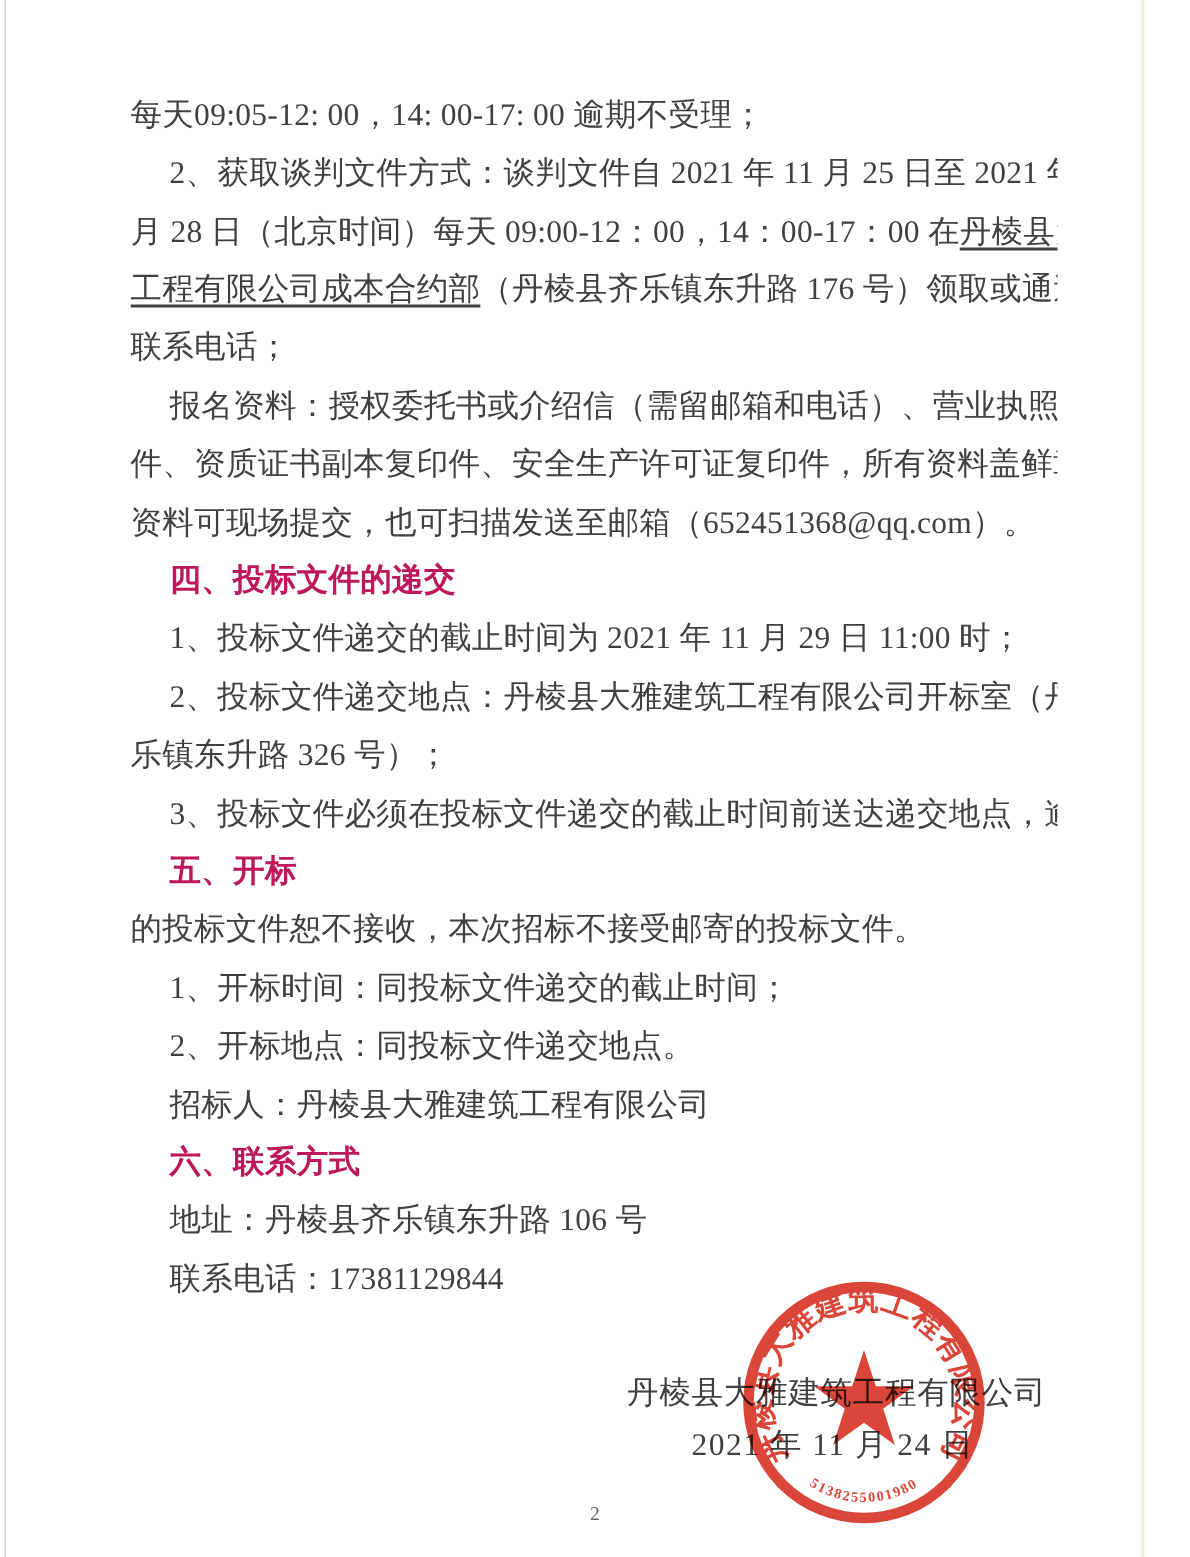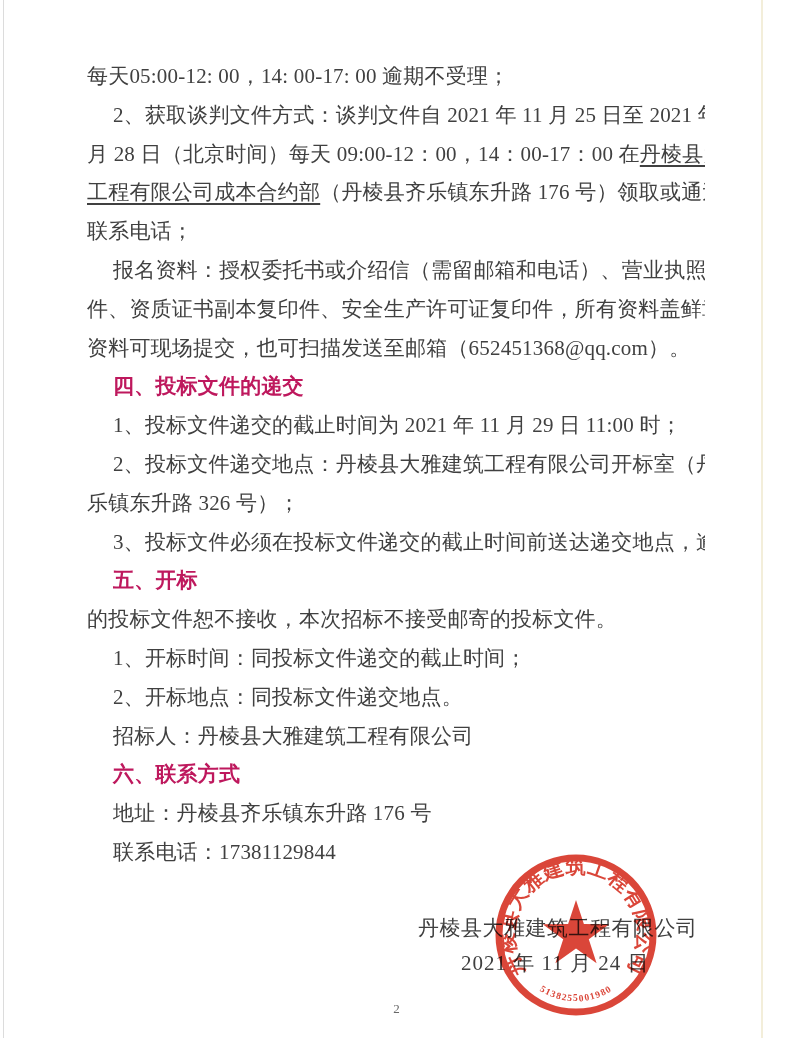--- a/index.html
+++ b/index.html
@@ -46,40 +46,40 @@
 </style>
 </head>
 <body>
 
 <div class="page">
 
   <div class="edge-left"></div>
   <div class="edge-right"></div>
 
   <div id="doc">
-      <div class="line"><span>每天05:00-12: 00，14: 00-17: 00 逾期不受理；</span></div>
+      <div class="line"><span>每天09:05-12: 00，14: 00-17: 00 逾期不受理；</span></div>
       <div class="line indent"><span>2、获取谈判文件方式：谈判文件自 2021 年 11 月 25 日至 2021 年 11</span></div>
       <div class="line"><span>月 28 日（北京时间）每天 09:00-12：00，14：00-17：00 在</span><span class="u">丹棱县大雅建筑</span></div>
       <div class="line"><span class="u">工程有限公司成本合约部</span><span>（丹棱县齐乐镇东升路 176 号）领取或通过网络邮</span></div>
       <div class="line"><span>联系电话；</span></div>
       <div class="line indent"><span>报名资料：授权委托书或介绍信（需留邮箱和电话）、营业执照副本复印</span></div>
       <div class="line"><span>件、资质证书副本复印件、安全生产许可证复印件，所有资料盖鲜章。报名</span></div>
       <div class="line"><span>资料可现场提交，也可扫描发送至邮箱（652451368@qq.com）。</span></div>
       <div class="line heading indent"><span>四、投标文件的递交</span></div>
       <div class="line indent"><span>1、投标文件递交的截止时间为 2021 年 11 月 29 日 11:00 时；</span></div>
       <div class="line indent"><span>2、投标文件递交地点：丹棱县大雅建筑工程有限公司开标室（丹棱县齐</span></div>
       <div class="line"><span>乐镇东升路 326 号）；</span></div>
       <div class="line indent"><span>3、投标文件必须在投标文件递交的截止时间前送达递交地点，逾期送达</span></div>
       <div class="line heading indent"><span>五、开标</span></div>
       <div class="line"><span>的投标文件恕不接收，本次招标不接受邮寄的投标文件。</span></div>
       <div class="line indent"><span>1、开标时间：同投标文件递交的截止时间；</span></div>
       <div class="line indent"><span>2、开标地点：同投标文件递交地点。</span></div>
       <div class="line indent"><span>招标人：丹棱县大雅建筑工程有限公司</span></div>
       <div class="line heading indent"><span>六、联系方式</span></div>
-      <div class="line indent"><span>地址：丹棱县齐乐镇东升路 176 号</span></div>
+      <div class="line indent"><span>地址：丹棱县齐乐镇东升路 106 号</span></div>
       <div class="line indent"><span>联系电话：17381129844</span></div>
     </div>
 
   <div class="sig-company">丹棱县大雅建筑工程有限公司</div>
   <div class="sig-date">2021 年 11 月 24 日</div>
 
   <div class="seal">
     <svg viewBox="-84 -84 168 168" width="168" height="168">
       <circle cx="0" cy="0" r="77" fill="none" stroke="#d8382a" stroke-width="7"></circle>
       <defs>

